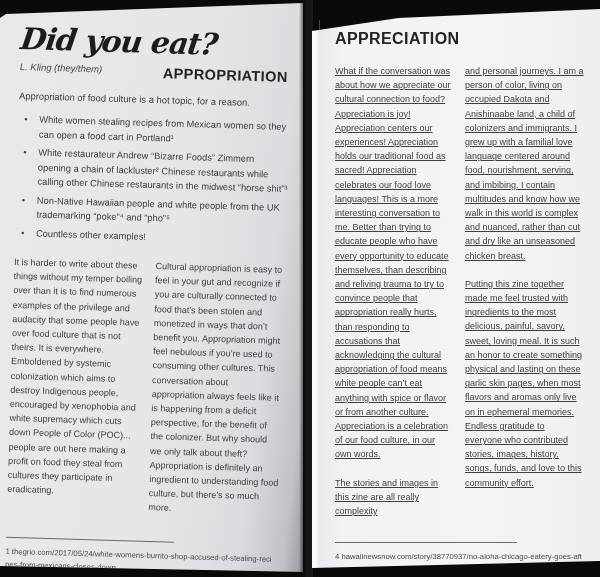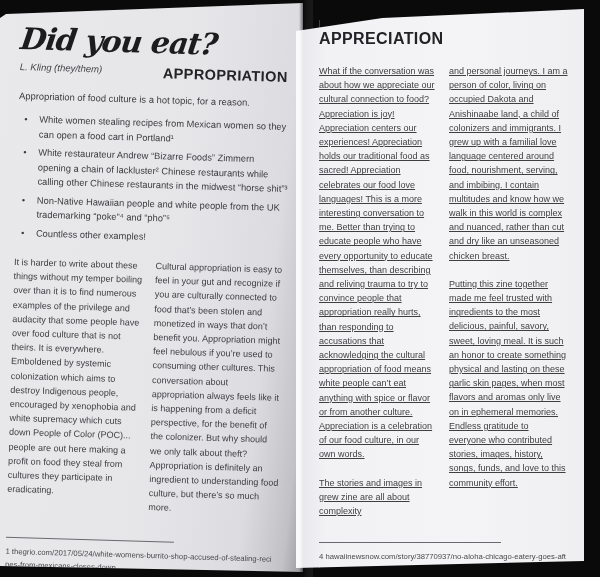--- a/index.html
+++ b/index.html
@@ -17,21 +17,21 @@
     position: absolute;
     top: 0; height: 577px;
     box-sizing: border-box;
   }
   .page.left {
     left: 0; width: 303px;
     background: linear-gradient(97deg, #e9e8eb 0%, #e6e5e8 55%, #dcdbdf 82%, #c2c1c6 94%, #98979d 100%);
     clip-path: polygon(6px 14px, 100% 3px, 100% 572px, 0px 566px, 0px 18px);
   }
   .page.right {
-    left: 296px; width: 288px;
+    left: 312px; width: 288px;
     background: linear-gradient(90deg, #fbfbfc 0px, #f9f9fa 4px, #e9e8ec 7px, #f2f1f4 30px, #f4f3f5 60%, #efeef1 100%);
     clip-path: polygon(0px 31px, 30% 18px, 100% 9px, 100% 561px, 0px 568px);
   }
   .page-inner { position: absolute; inset: 0; box-sizing: border-box; }
   .page.left .page-inner {
     padding: 24px 10px 0 21px;
     transform: rotate(1.7deg);
     transform-origin: 20px 30px;
   }
   .page.right .page-inner { padding: 30px 16px 0 23px; }
@@ -135,21 +135,21 @@
   <div class="gutter"></div>
   <div class="right-edge-line"></div>
 
   <div class="page right">
     <div class="page-inner">
       <div class="heading apprec">APPRECIATION</div>
 
       <div class="columns">
         <div class="col">
           <p>What if the conversation was about how we appreciate our cultural connection to food? Appreciation is joy! Appreciation centers our experiences! Appreciation holds our traditional food as sacred! Appreciation celebrates our food love languages! This is a more interesting conversation to me. Better than trying to educate people who have every opportunity to educate themselves, than describing and reliving trauma to try to convince people that appropriation really hurts, than responding to accusations that acknowledging the cultural appropriation of food means white people can’t eat anything with spice or flavor or from another culture. Appreciation is a celebration of our food culture, in our own words.</p>
-          <p>The stories and images in grew zine are all about complexity</p>
+          <p>The stories and images in this zine are all really complexity</p>
         </div>
         <div class="col">
           <p>and personal journeys. I am a person of color, living on occupied Dakota and Anishinaabe land, a child of colonizers and immigrants. I grew up with a familial love language centered around food, nourishment, serving, and imbibing. I contain multitudes and know how we walk in this world is complex and nuanced, rather than cut and dry like an unseasoned chicken breast.</p>
           <p>Putting this zine together made me feel trusted with ingredients to the most delicious, painful, savory, sweet, loving meal. It is such an honor to create something physical and lasting on these garlic skin pages, when most flavors and aromas only live on in ephemeral memories. Endless gratitude to everyone who contributed stories, images, history, songs, funds, and love to this community effort.</p>
         </div>
       </div>
 
       <div class="rule"></div>
       <div class="footnotes">
         <p class="fn">4 hawaiinewsnow.com/story/38770937/no-aloha-chicago-eatery-goes-after-poke-shops-for-trademark-infringement</p>

